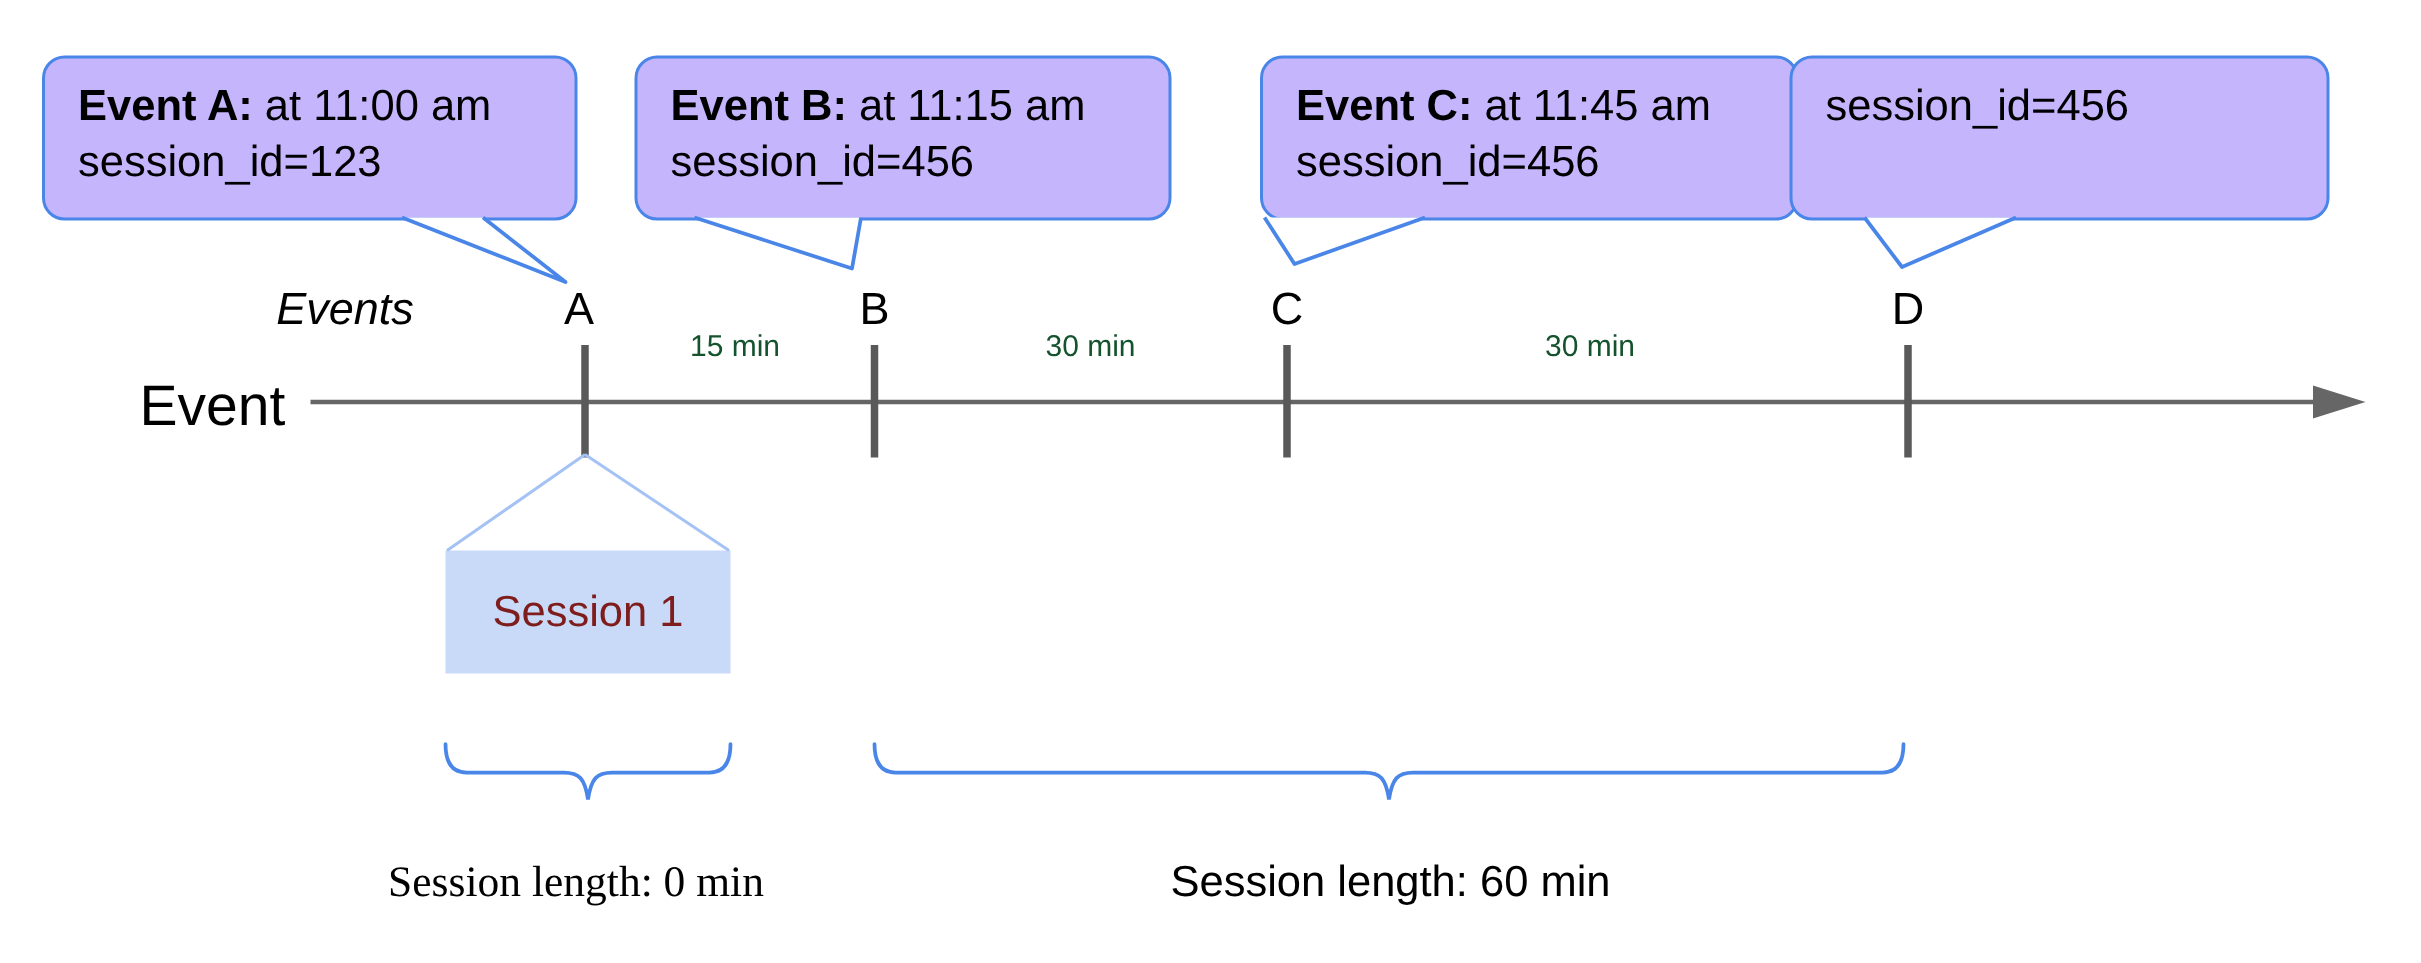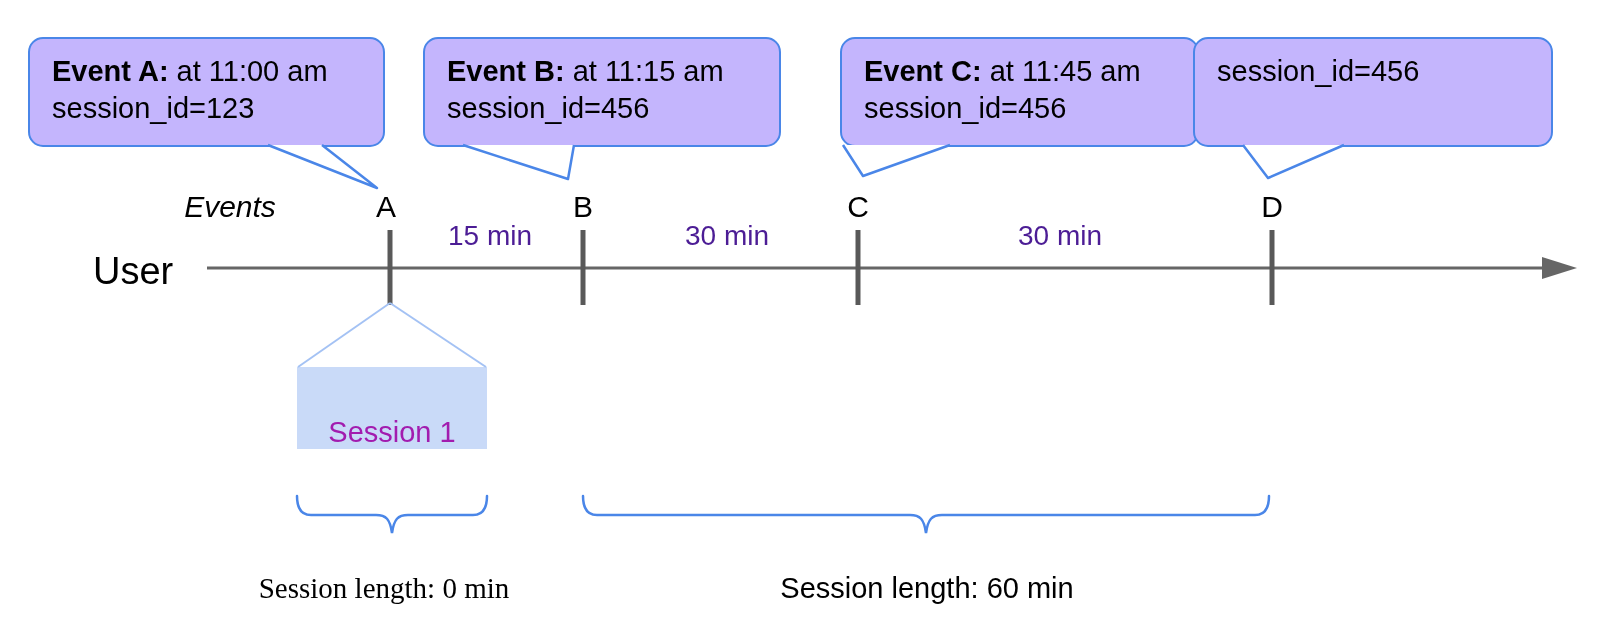--- a/index.html
+++ b/index.html
@@ -11,27 +11,27 @@
   svg.overlay{position:absolute;left:0;top:0;width:1614px;height:642px;pointer-events:none;}
   .callout{
     position:absolute;top:37px;height:110px;box-sizing:border-box;
     background:#c4b5fd;border:2.5px solid #4a86e8;border-radius:15px;
     padding:14px 20px 0 22px;font-size:29px;line-height:37px;white-space:nowrap;
   }
   .callout .bold{font-weight:bold;}
   .callout-time{margin-left:8px;}
   .center-label{position:absolute;transform:translateX(-50%);white-space:nowrap;}
   .event-letter{font-size:30px;top:190px;}
-  .interval-label{font-size:28px;top:220px;color:#4c1d95;}
+  .interval-label{font-size:20px;top:220px;color:#14532d;}
   .events-label{font-size:30px;top:190px;font-style:italic;}
   .user-label{font-size:38px;top:250px;left:93px;}
   .session-bar{
     position:absolute;top:367px;background:#c9daf8;
-    display:flex;align-items:flex-end;justify-content:center;
-    font-size:29px;color:#a21caf;
+    display:flex;align-items:center;justify-content:center;
+    font-size:29px;color:#7f1d1d;
   }
   .length-label{font-size:29px;top:572px;}
 </style>
 </head>
 <body>
 
 <div class="canvas">
 
   <div class="callout" style="left:28px;width:357px;">
     <div><span class="bold">Event A:</span><span class="callout-time">at 11:00 am</span></div>
@@ -69,21 +69,21 @@
     <line x1="1272" y1="230" x2="1272" y2="305" stroke-width="5" stroke="#595959"></line>
 
     <line x1="390" y1="303" x2="298" y2="367" stroke-width="2" stroke="#a4c2f4"></line>
     <line x1="390" y1="303" x2="486" y2="367" stroke-width="2" stroke="#a4c2f4"></line>
 
     <path d="M297,496 C297,508 301,515 311,515 L376,515 C386,515 390,519 392,533 C394,519 398,515 408,515 L473,515 C483,515 487,508 487,496" fill="none" stroke-width="2.5" stroke-linecap="round" stroke="#4a86e8"></path>
     <path d="M583,496 C583,508 587,515 597,515 L910,515 C920,515 924,519 926,533 C928,519 932,515 942,515 L1255,515 C1265,515 1269,508 1269,496" fill="none" stroke-width="2.5" stroke-linecap="round" stroke="#4a86e8"></path>
   </svg>
 
   <div class="center-label events-label" style="left:230px;">Events</div>
-  <div class="abs user-label">User</div>
+  <div class="abs user-label">Event</div>
 
   <div class="center-label event-letter" style="left:386px;">A</div>
   <div class="center-label event-letter" style="left:583px;">B</div>
   <div class="center-label event-letter" style="left:858px;">C</div>
   <div class="center-label event-letter" style="left:1272px;">D</div>
 
   <div class="center-label interval-label" style="left:490px;">15 min</div>
   <div class="center-label interval-label" style="left:727px;">30 min</div>
   <div class="center-label interval-label" style="left:1060px;">30 min</div>
 

